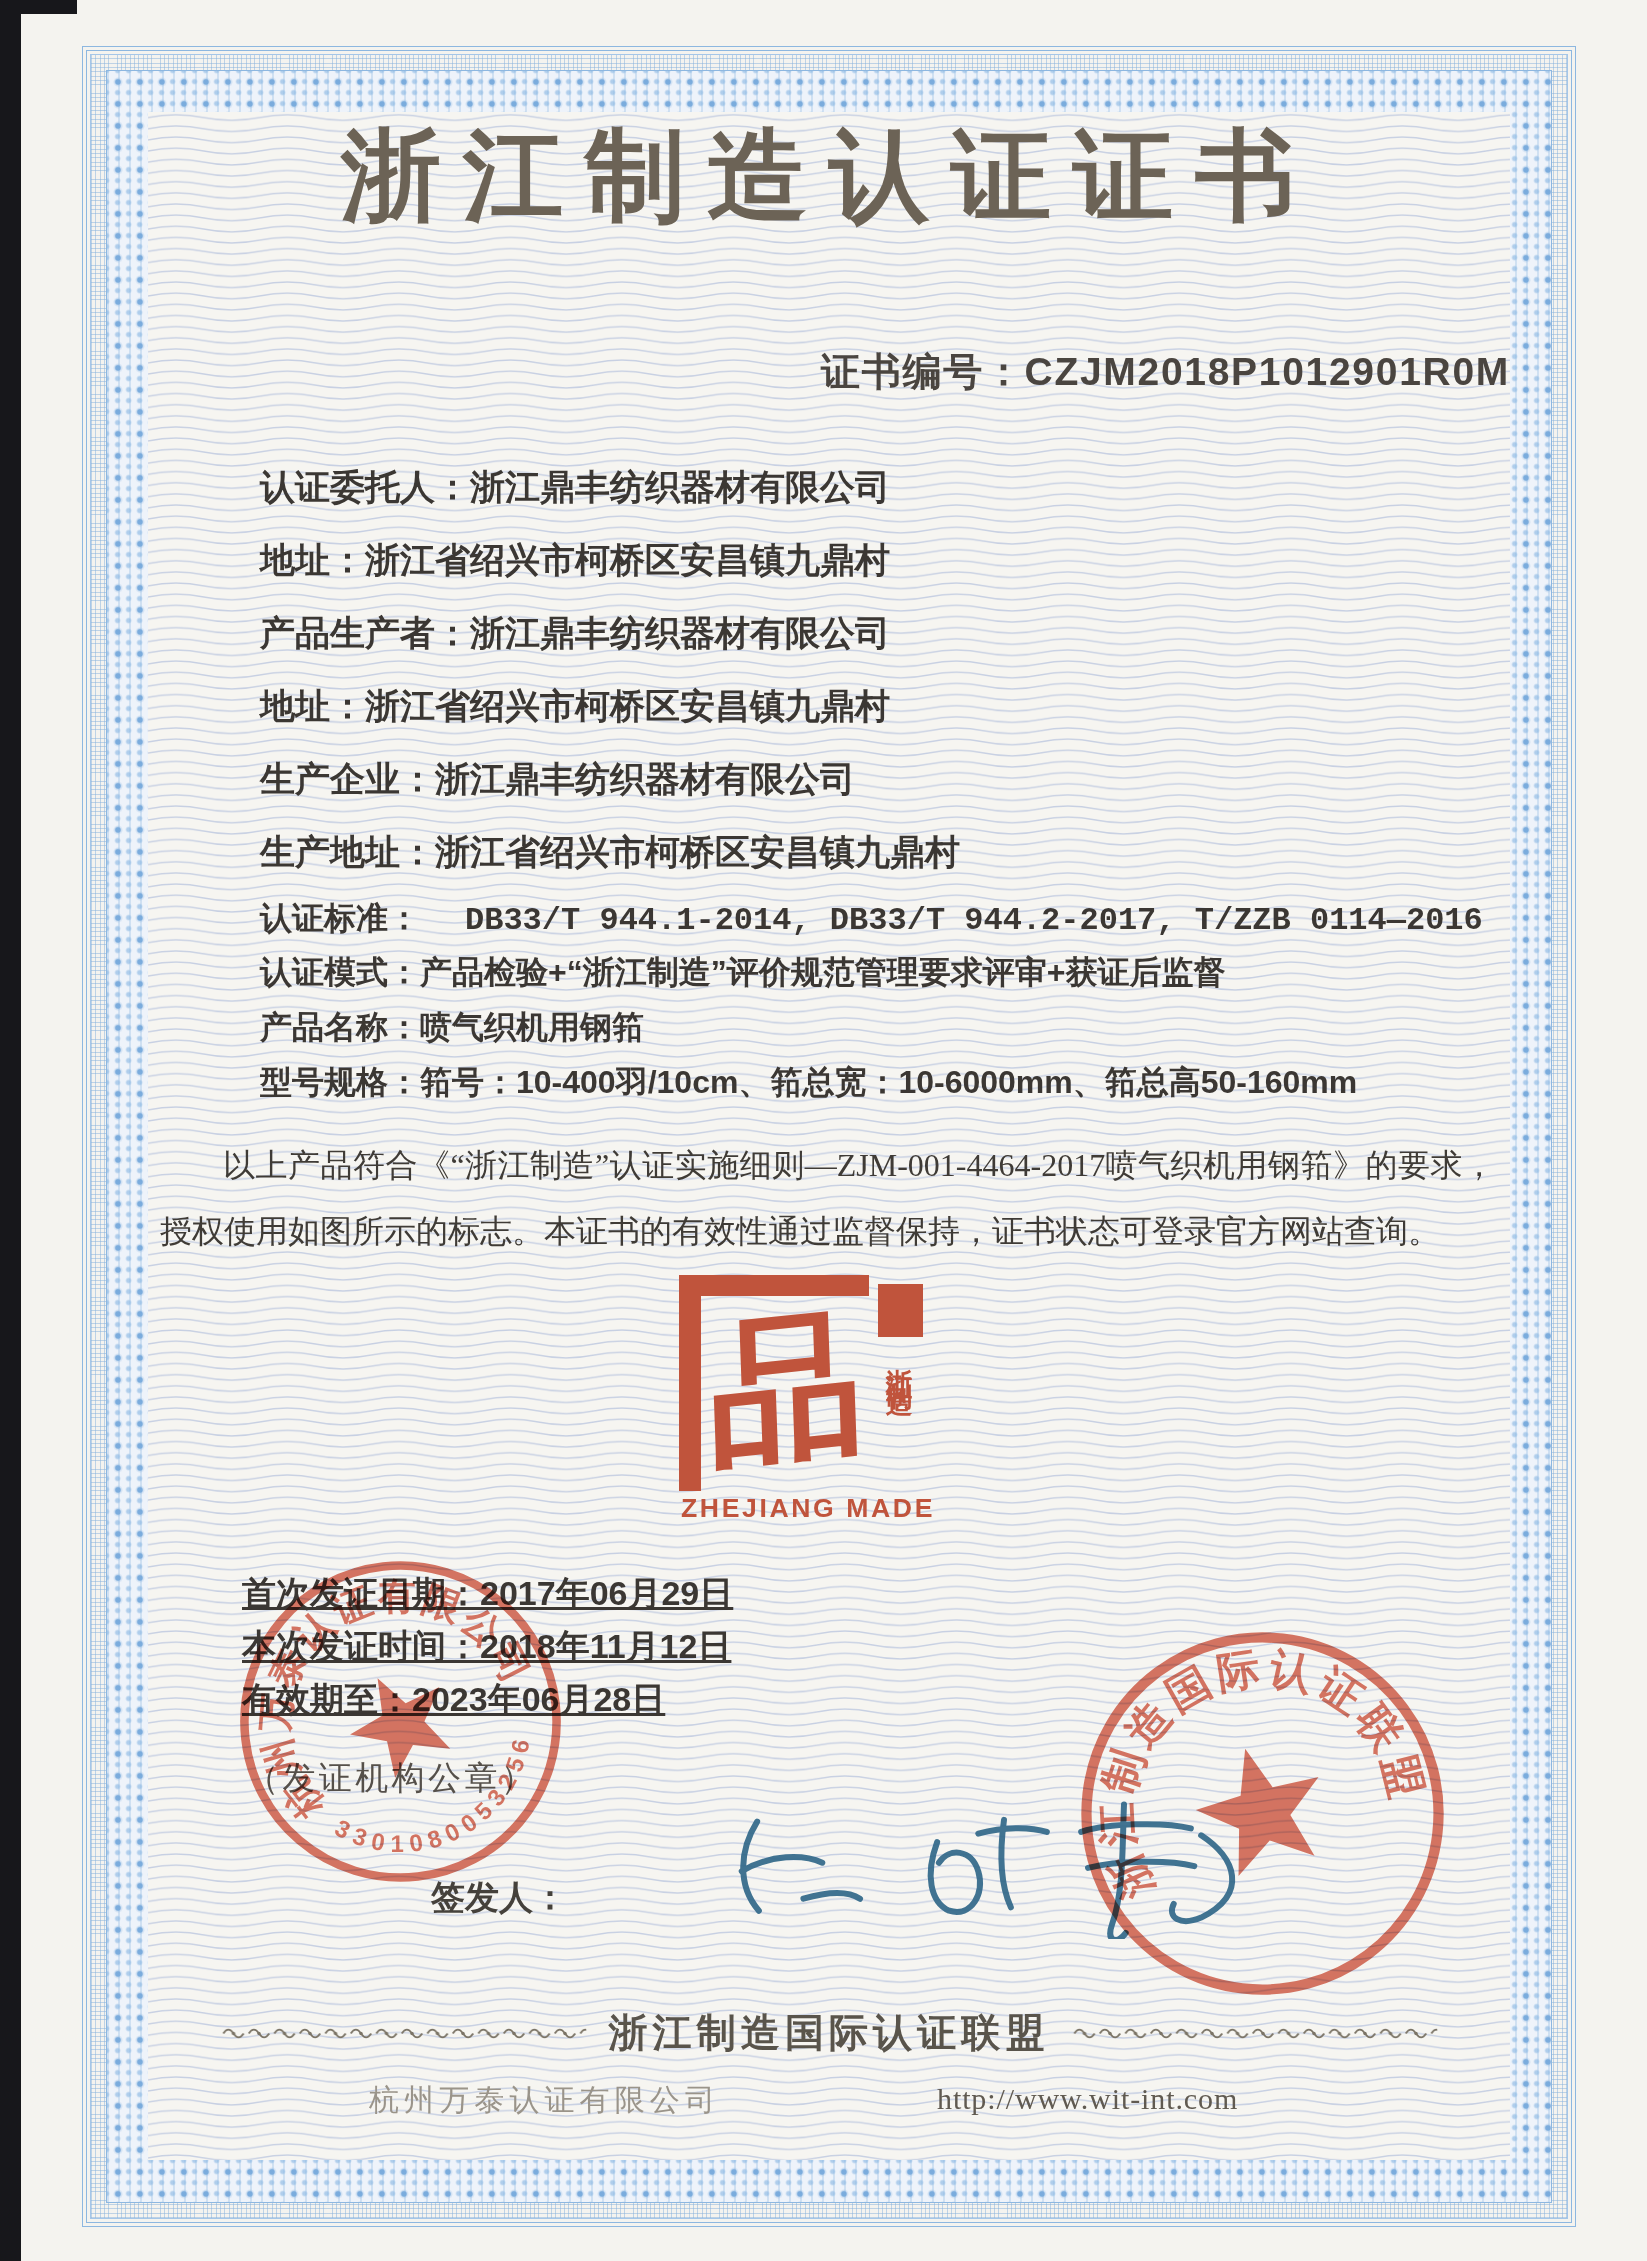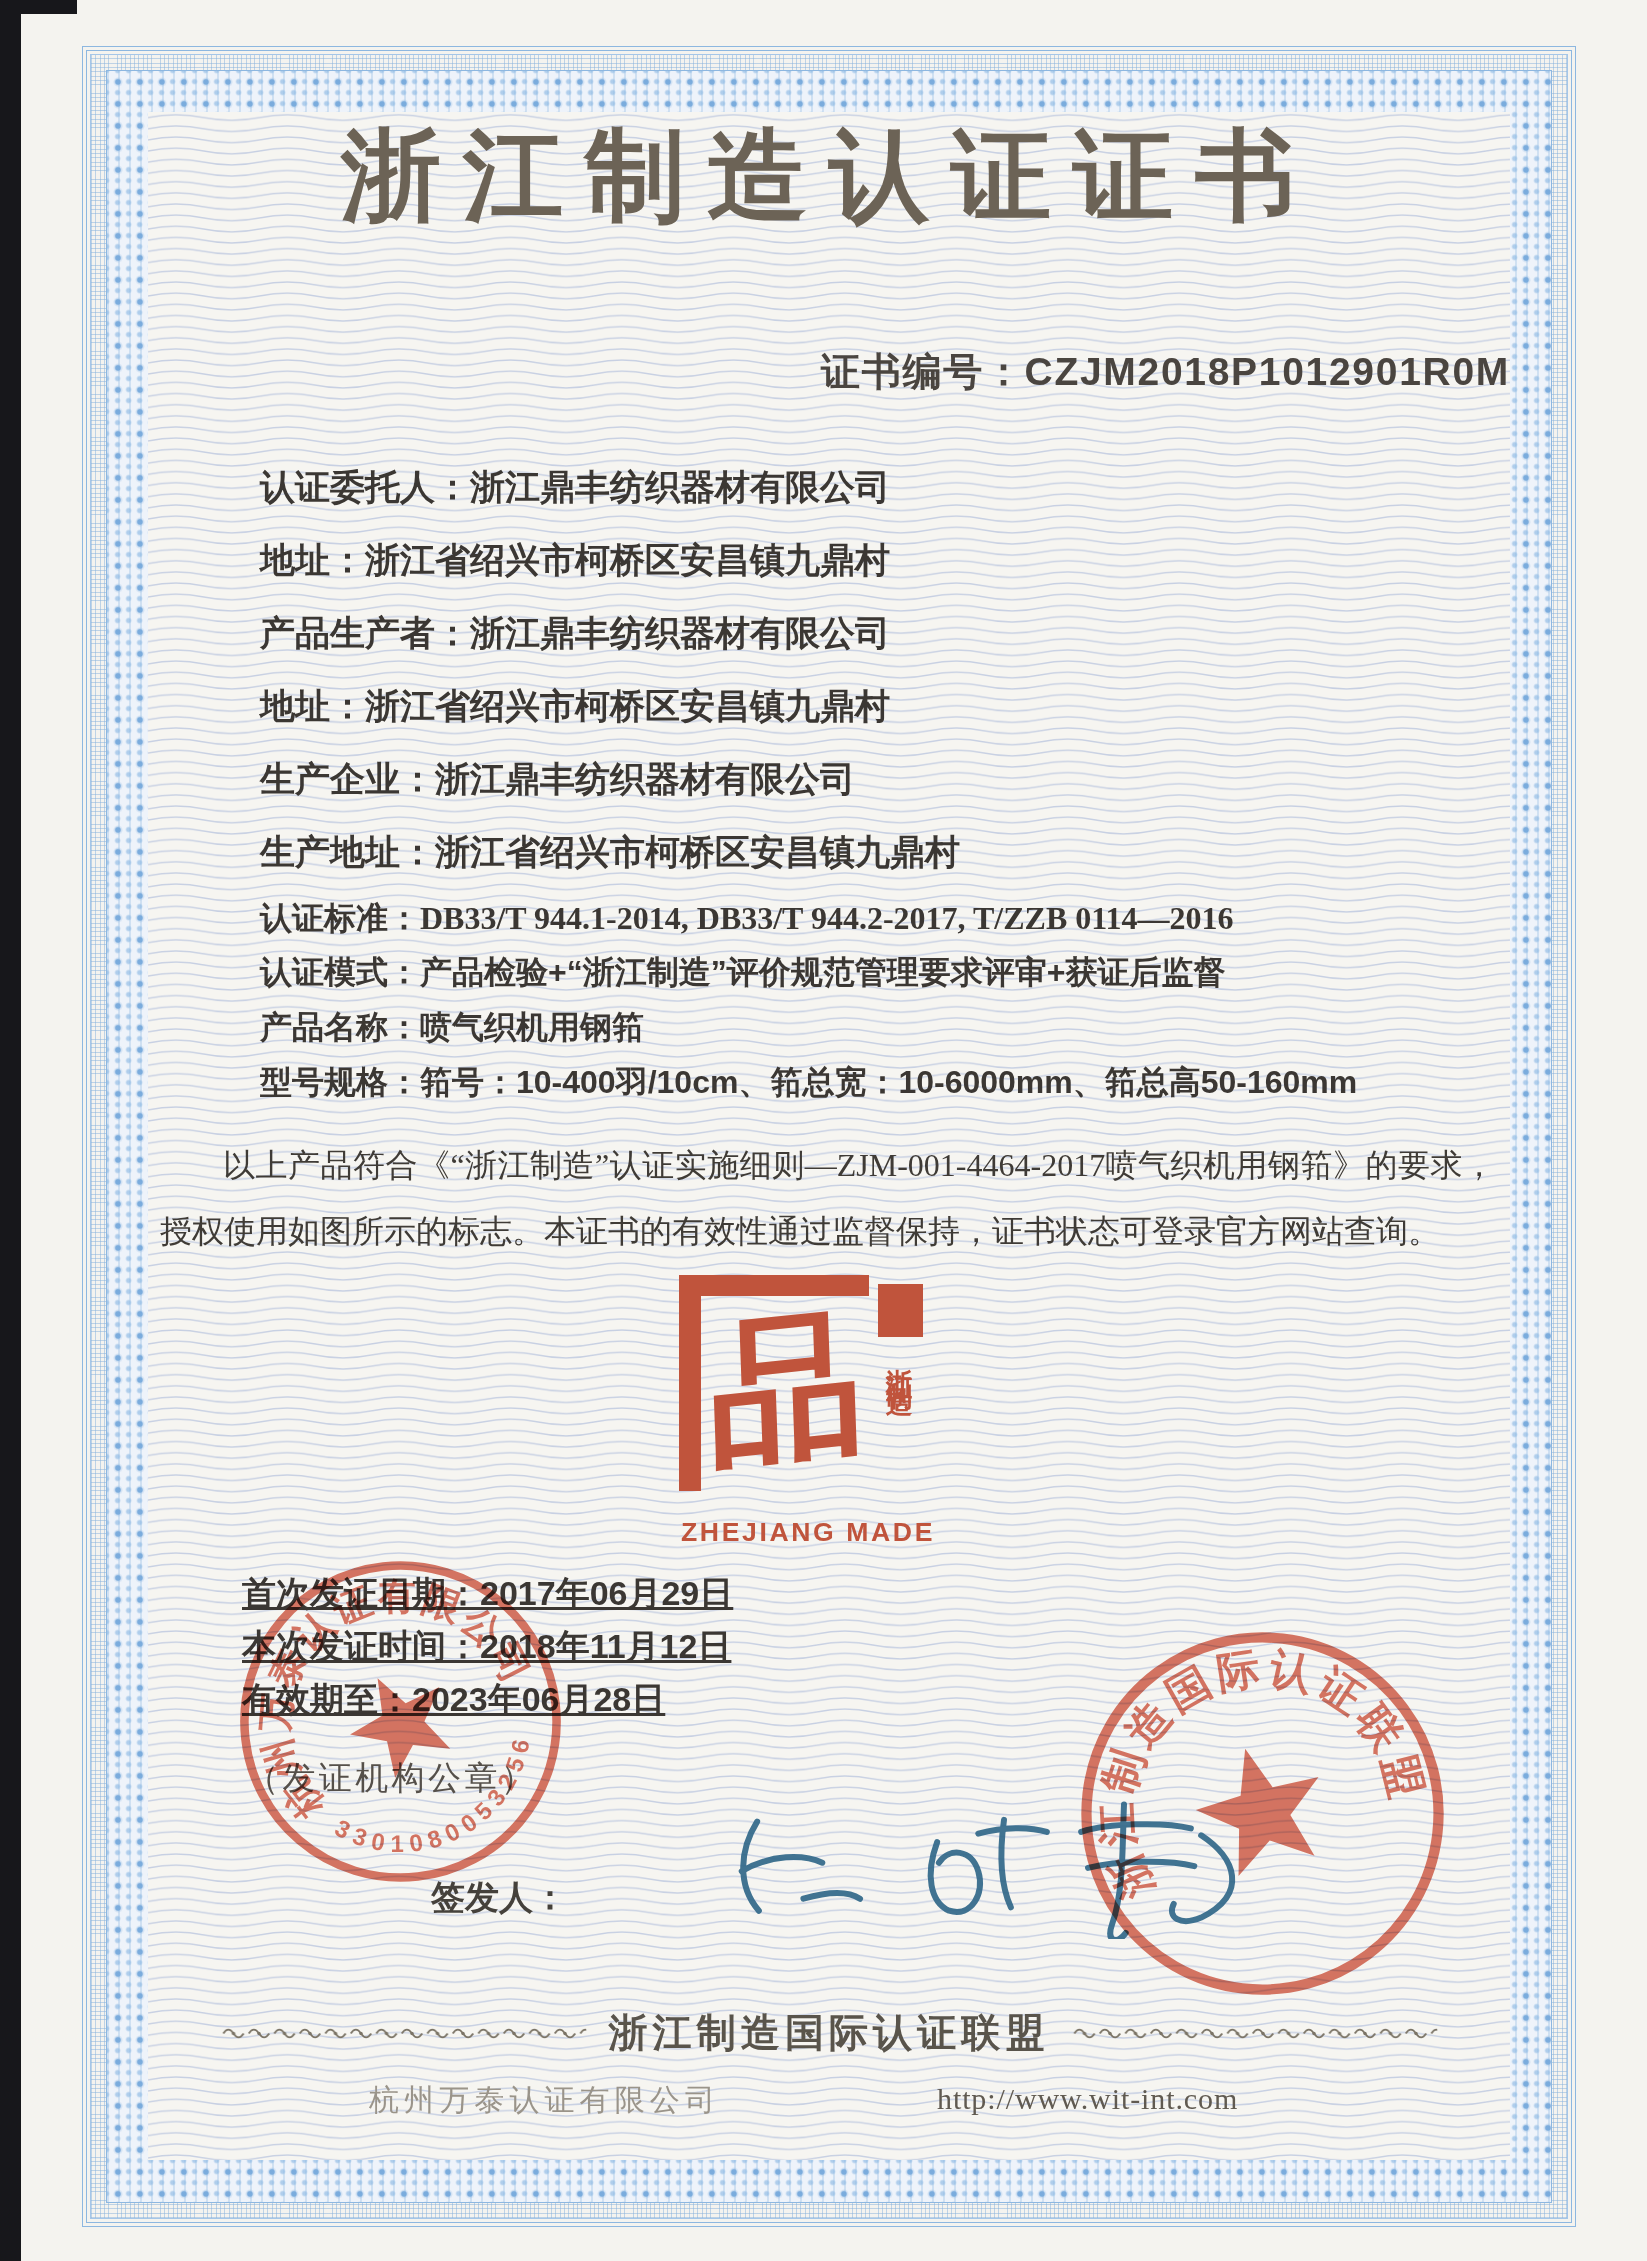--- a/index.html
+++ b/index.html
@@ -35,37 +35,37 @@
   
   .abs { position:absolute; }
   .title { left:148px; top:110px; width:1362px; text-align:center;
     font-family:Liberation Serif, serif; font-weight:bold;
     font-size:100px; letter-spacing:22px; color:#6c6356; }
   .certline { left:148px; top:345px; width:1362px; text-align:right;
     font-size:39px; font-weight:bold; color:#4a4540; letter-spacing:1.7px; }
   .row { left:260px; font-weight:bold; color:#3b3733; white-space:nowrap; }
   .row.field { font-size:35px; }
   .row.spec  { font-size:32px; }
-  .spec-serif { font-family:Liberation Serif, serif; }
+  .spec-serif { font-family:Liberation Mono, monospace;margin-left:45px; }
   .para { left:160px; top:1132px; width:1335px;
     font-family:"Liberation Serif", serif; font-size:32px; line-height:66px;
     color:#3f3b36; text-indent:63px; text-align:justify; }
 
   
   .logo { left:679px; top:1275px; width:257px; height:250px; color:#c0543c; }
   .logo * { position:absolute; }
   .lg-left  { left:0; top:0; width:22px; height:216px; background:#c0543c; }
   .lg-top   { left:0; top:0; width:190px; height:20.6px; background:#c0543c; }
   .lg-block { left:199px; top:8.6px; width:45px; height:53px; background:#c0543c; }
   .lg-glyph { left:29px; top:10.3px; font-size:156px; font-weight:bold;
     font-family:"Liberation Serif", serif; transform:rotate(-6deg) skewX(-4deg); }
   .lg-vtext { left:202px; top:72px; writing-mode:vertical-rl; font-size:26.6px;
     font-weight:bold; letter-spacing:6.9px; }
   .lg-cap { left:-17px; top:218px; width:292px; text-align:center; font-size:26.6px;
-    font-weight:bold; letter-spacing:2.6px; white-space:nowrap;margin-top:24px; }
+    font-weight:bold; letter-spacing:2.6px; white-space:nowrap; }
 
   .daterow { left:242px; font-size:34px; font-weight:bold; color:#3b3733; white-space:nowrap;text-decoration:underline; }
   .sealnote { left:246px; top:1756px; font-size:33px; font-weight:normal; color:#55504a; letter-spacing:3.4px; }
   .signer { left:431px; top:1875px; font-size:34px; font-weight:bold; color:#45413b; }
   .sig { left:721px; top:1789px; }
 
   .stamp { opacity:.82; mix-blend-mode:multiply; }
   .stamp-left  { left:229px; top:1550px; transform:rotate(-28deg); }
   .stamp-right { left:1065px; top:1616px; transform:rotate(-15deg); }
 

